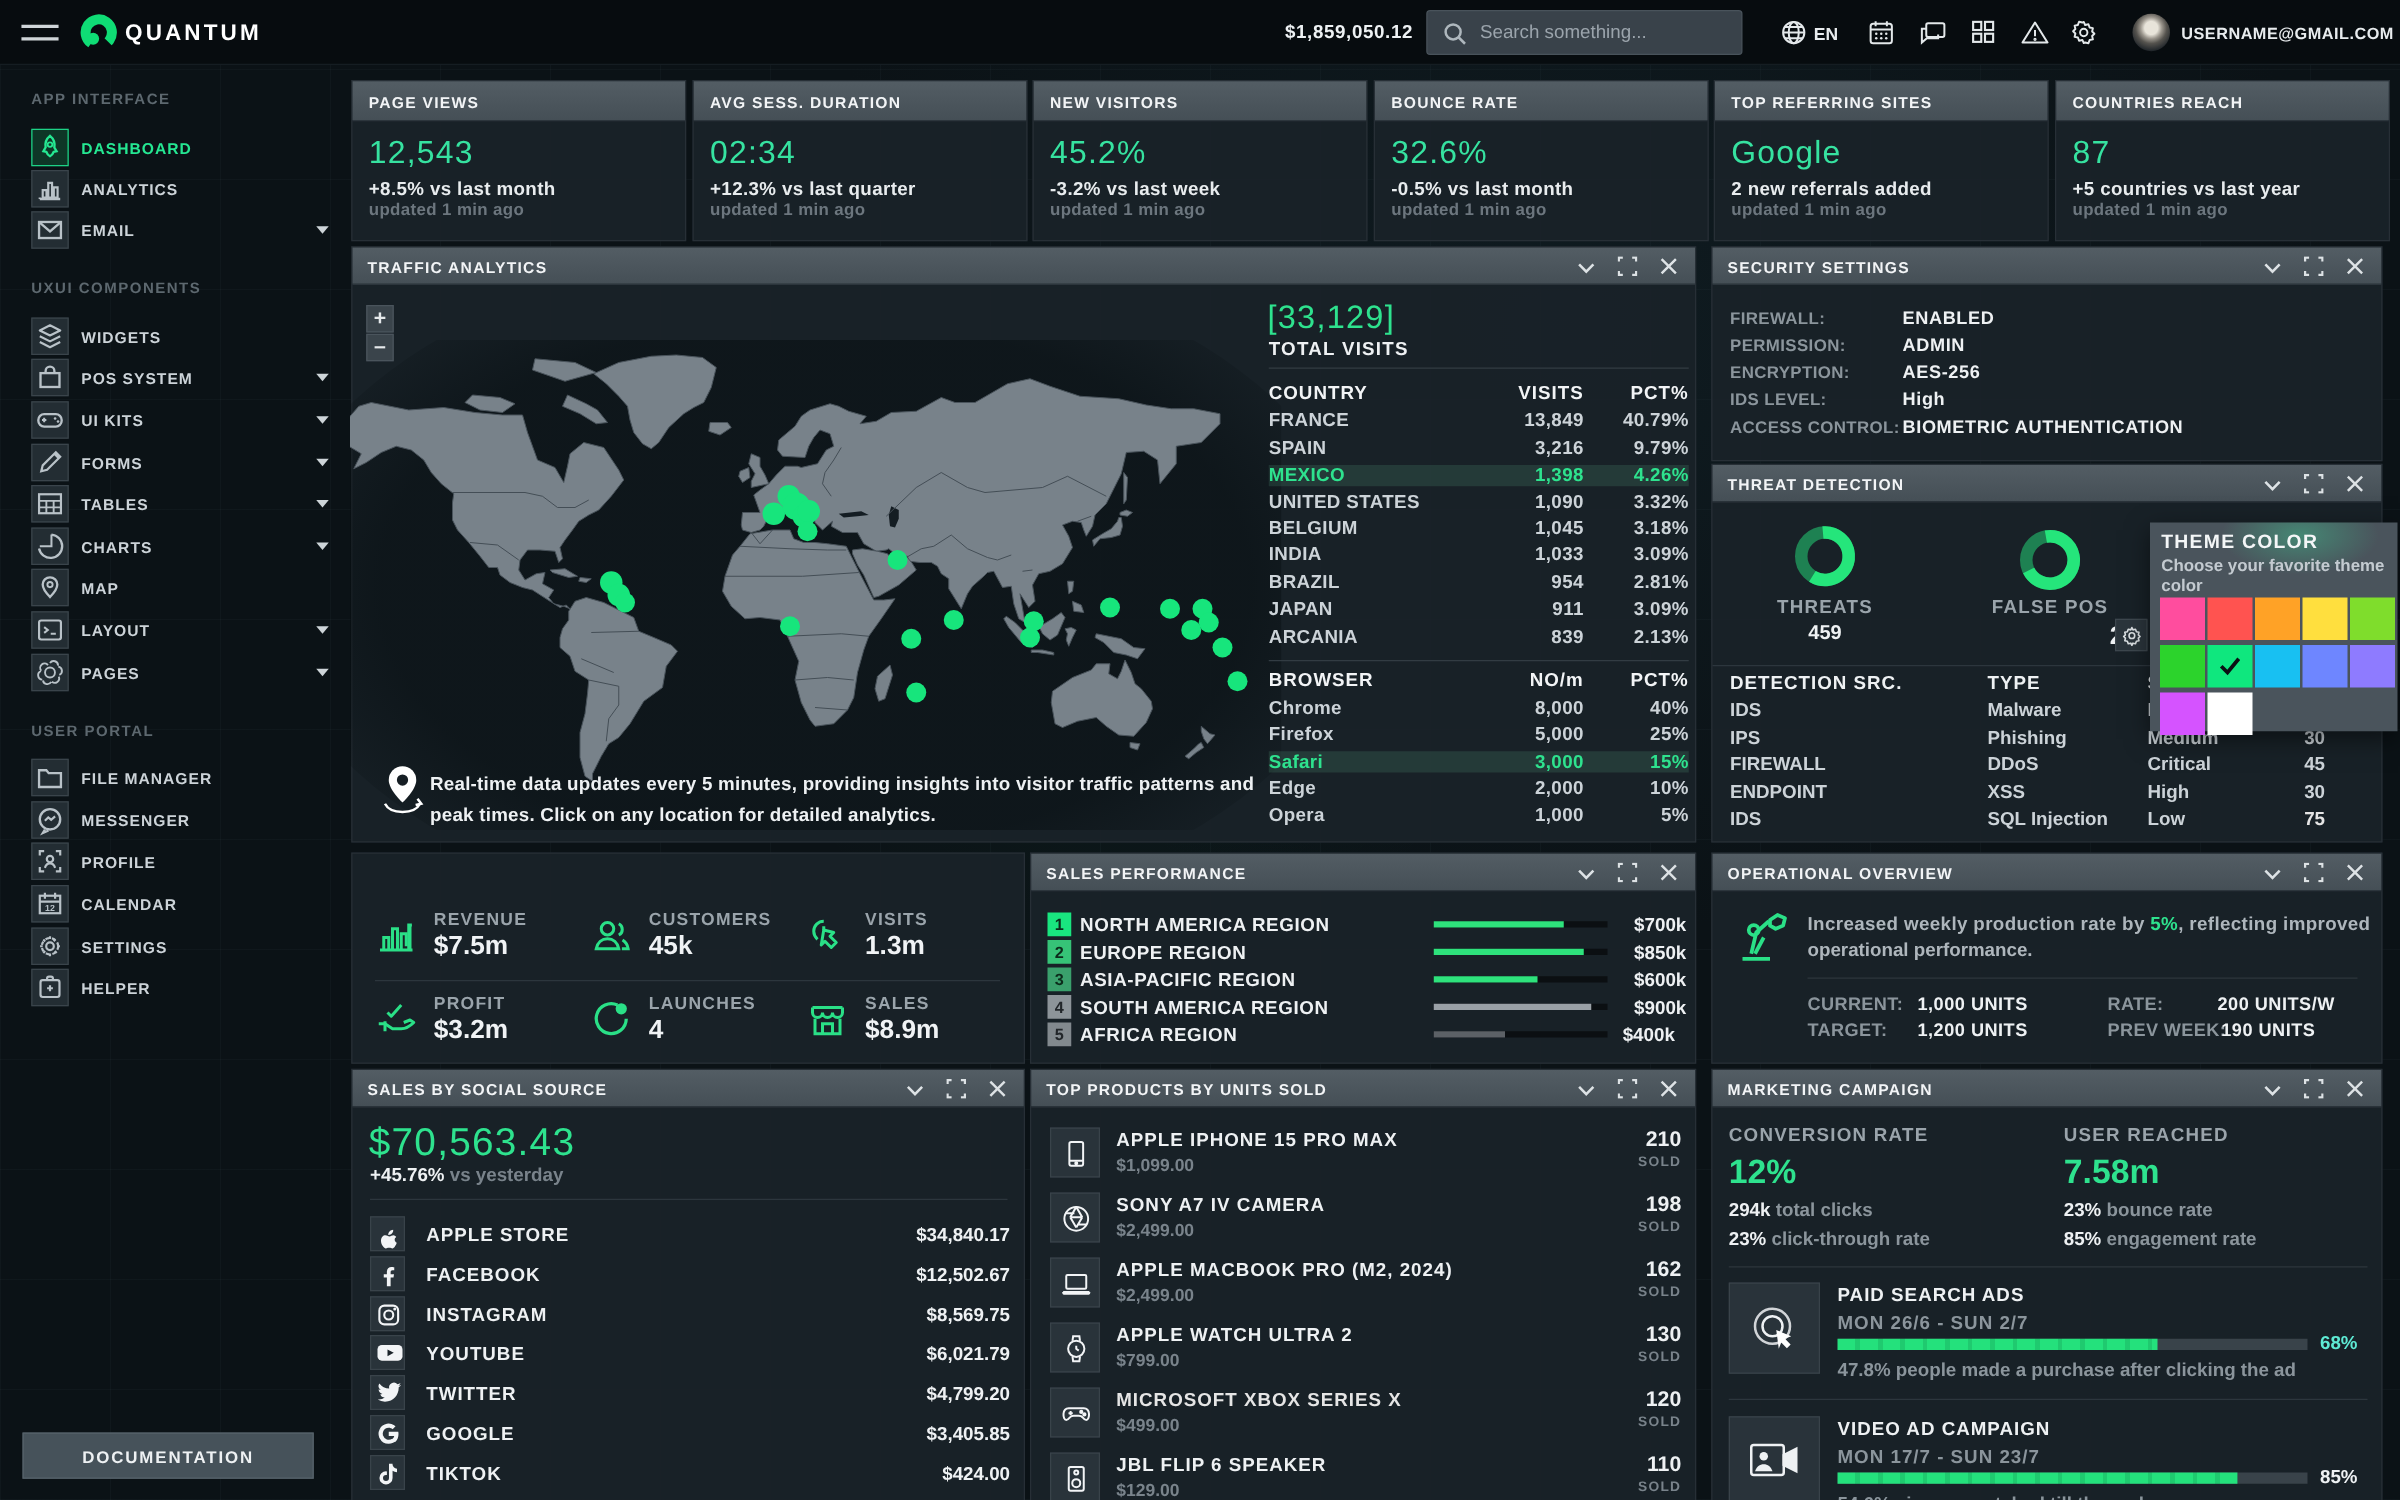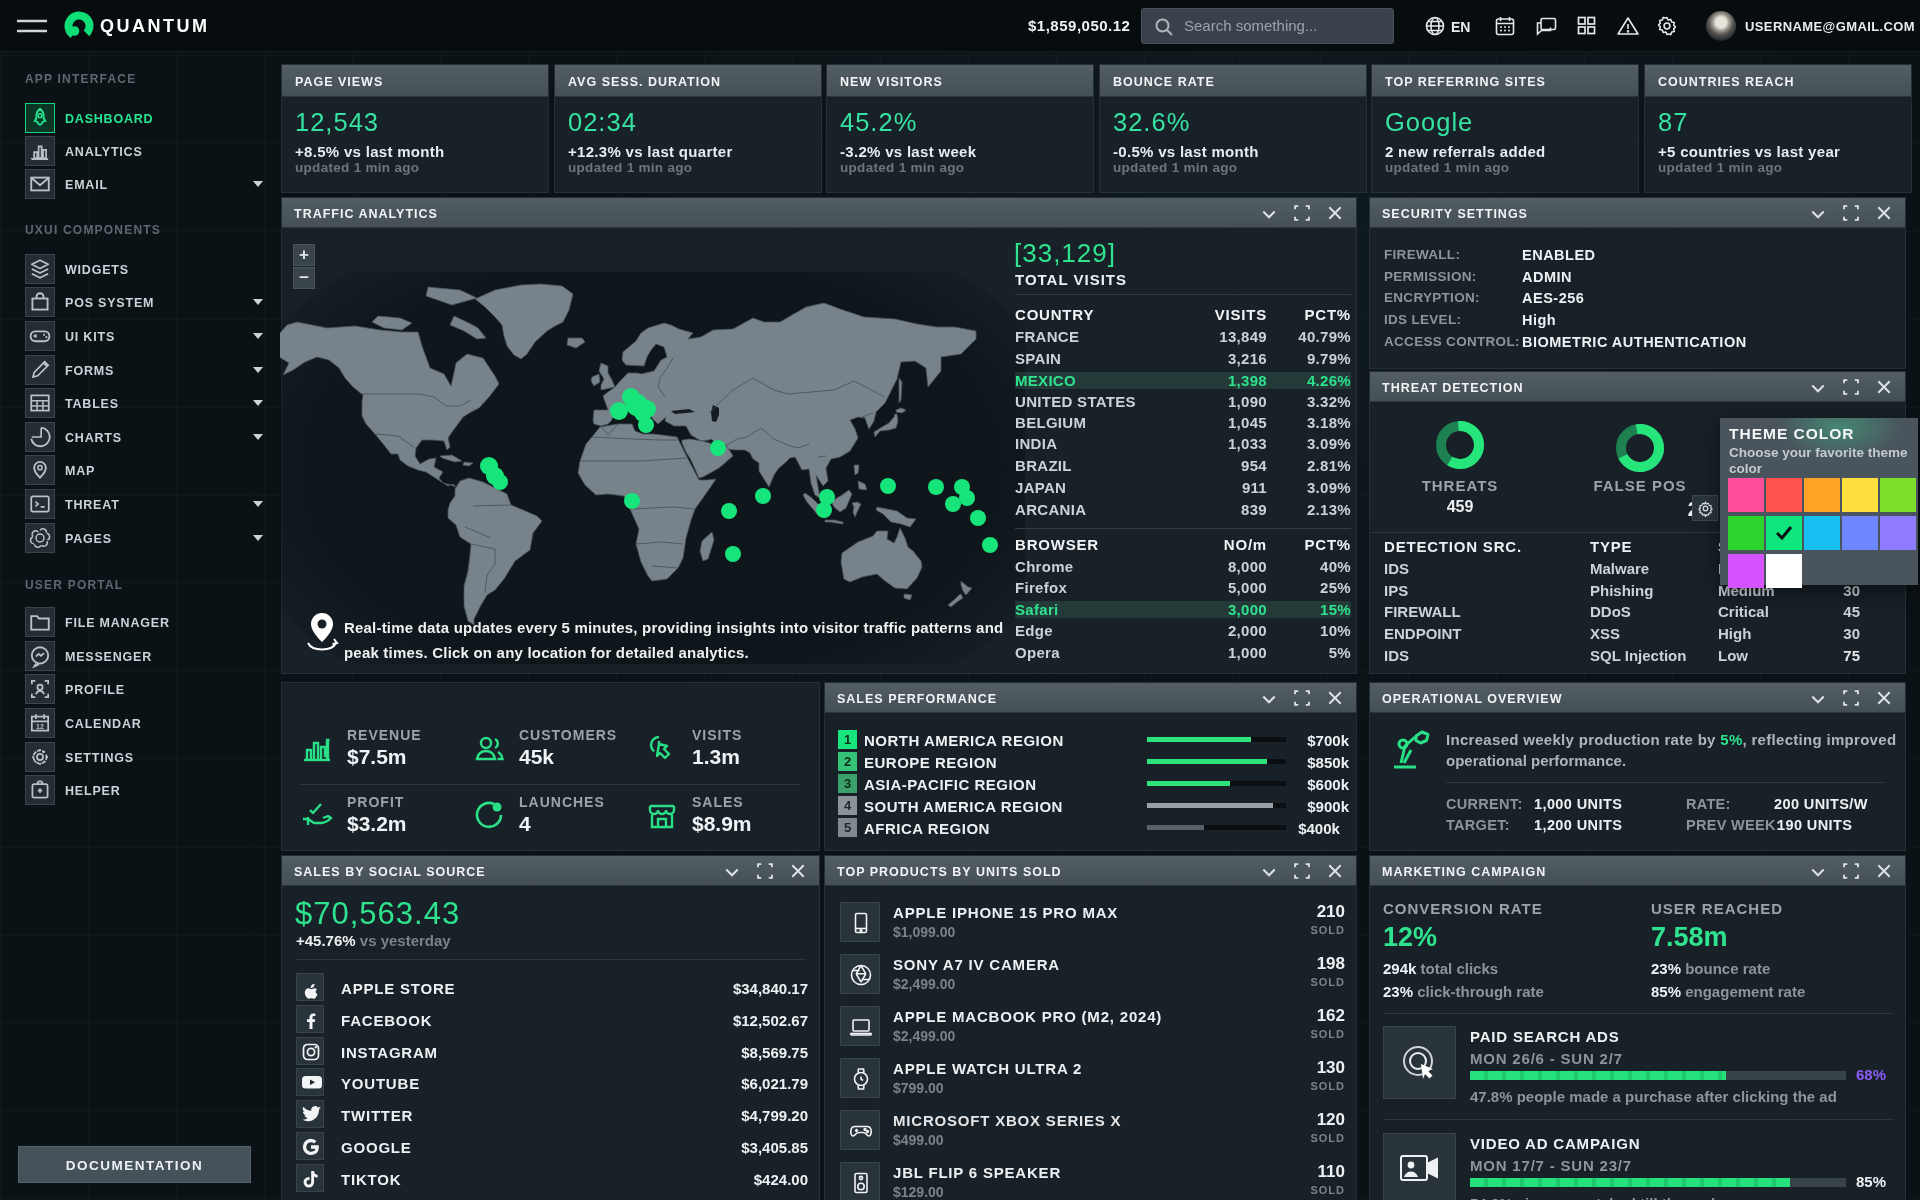--- a/index.html
+++ b/index.html
@@ -229,21 +229,21 @@
     </div>
     <div class="slabel">MAP</div>
   </div>
 <div class="sitem" style="top:489px">
     <div class="sbox">
       <span class="abs" style="left:0px;top:0px"><svg width="28" height="28" viewBox="0 0 24 24">
           <rect x="4.5" y="5.5" width="15" height="13" rx="1.5" fill="none" stroke="currentColor" stroke-width="1.5"></rect>
           <path d="M8 10l2.5 2L8 14M12.5 14.5H16" fill="none" stroke="currentColor" stroke-width="1.4"></path>
         </svg></span>
     </div>
-    <div class="slabel">THREAT</div>
+    <div class="slabel">LAYOUT</div>
     <div class="chev"></div>
   </div>
 <div class="sitem" style="top:523px">
     <div class="sbox">
       <span class="abs" style="left:0px;top:0px"><svg width="28" height="28" viewBox="0 0 24 24">
           <g fill="none" stroke="currentColor" stroke-width="1.3">
             <circle cx="12" cy="12" r="3.4"></circle>
             <path d="M12 5.5a3 3 0 0 1 5.5 1.8M17.7 8a3 3 0 0 1 .7 5.7M18 14.8a3 3 0 0 1-4.7 3.5M12.8 18.4a3 3 0 0 1-5.6-.9M6.7 16.9a3 3 0 0 1-.9-5.8M6 10.8a3 3 0 0 1 4.6-3.9"></path>
           </g>
         </svg></span>
@@ -886,21 +886,21 @@
             <circle cx="21" cy="21" r="14" opacity="0.85"></circle>
             <path d="M21 21l10 10" stroke-width="0"></path>
           </g>
           <path d="M24 24l12 5-5 2 4.5 4.5-3 3L28 34l-2 5z" fill="#fff"></path>
         </svg></span>
     </div>
   <div class="abs" style="left:100px;top:172px;font-size:15px;font-weight:bold;letter-spacing:0.8px;color:#eef1f3">PAID SEARCH ADS</div>
   <div class="abs" style="left:100px;top:194px;font-size:15px;font-weight:bold;color:#8b959c;letter-spacing:0.8px">MON 26/6 - SUN 2/7</div>
   <div class="abs" style="left:100px;top:215px;width:376px;height:9px;background:#39434a"></div>
   <div class="abs" style="left:100px;top:215px;width:256px;height:9px;background:repeating-linear-gradient(90deg,#24e17c 0 14px, #1fca6f 14px 18px);"></div>
-  <div class="abs" style="left:486px;top:210px;font-size:15px;font-weight:bold;color:#8b5cf6">68%</div>
+  <div class="abs" style="left:486px;top:210px;font-size:15px;font-weight:bold;color:#5eead4">68%</div>
   <div class="abs" style="left:100px;top:232px;font-size:15px;font-weight:bold;color:#8b959c">47.8% people made a purchase after clicking the ad</div>
   <div class="abs" style="left:13px;top:263px;width:511px;border-top:1px solid #2c363d"></div>
   <div class="ibox" style="left:13px;top:277px;width:73px;height:73px">
       <span class="abs" style="left:13px;top:16px"><svg width="46" height="40" viewBox="0 0 46 40">
           <g fill="none" stroke="#eef1f3" stroke-width="2">
             <rect x="4" y="6" width="26" height="24" rx="2"></rect>
             <path d="M30 14l10-5v18l-10-5z" fill="#eef1f3"></path>
           </g>
           <circle cx="14" cy="15" r="3.4" fill="#eef1f3"></circle>
           <path d="M7 27c1.2-3.6 3.8-5.6 7-5.6s5.8 2 7 5.6z" fill="#eef1f3"></path>

